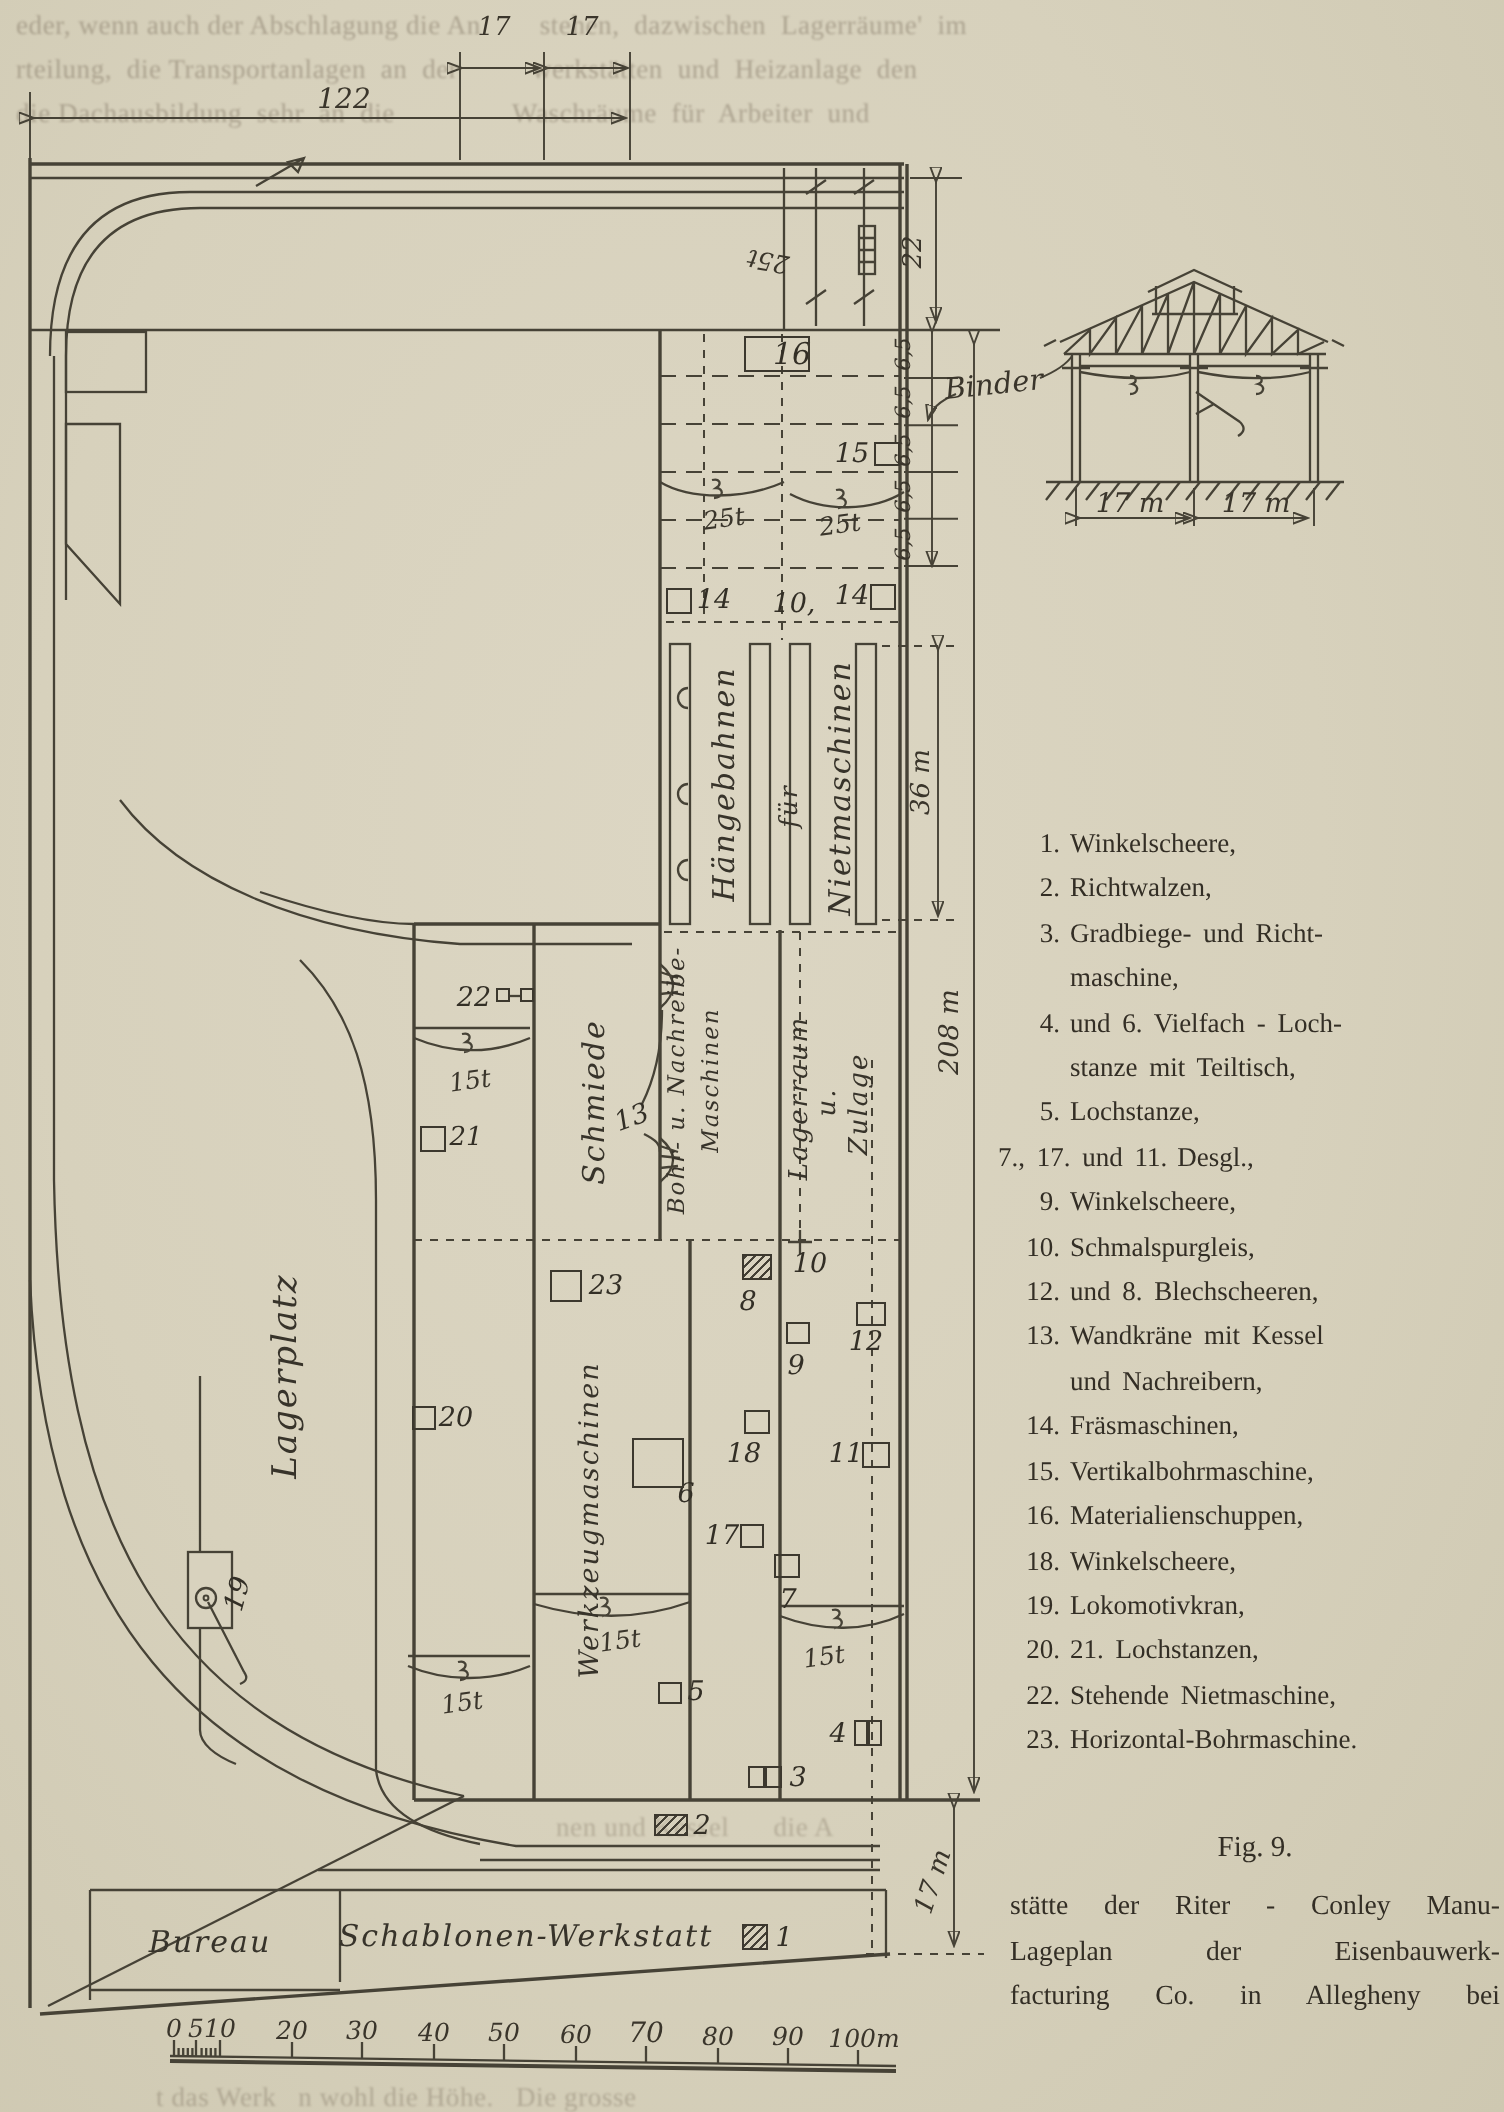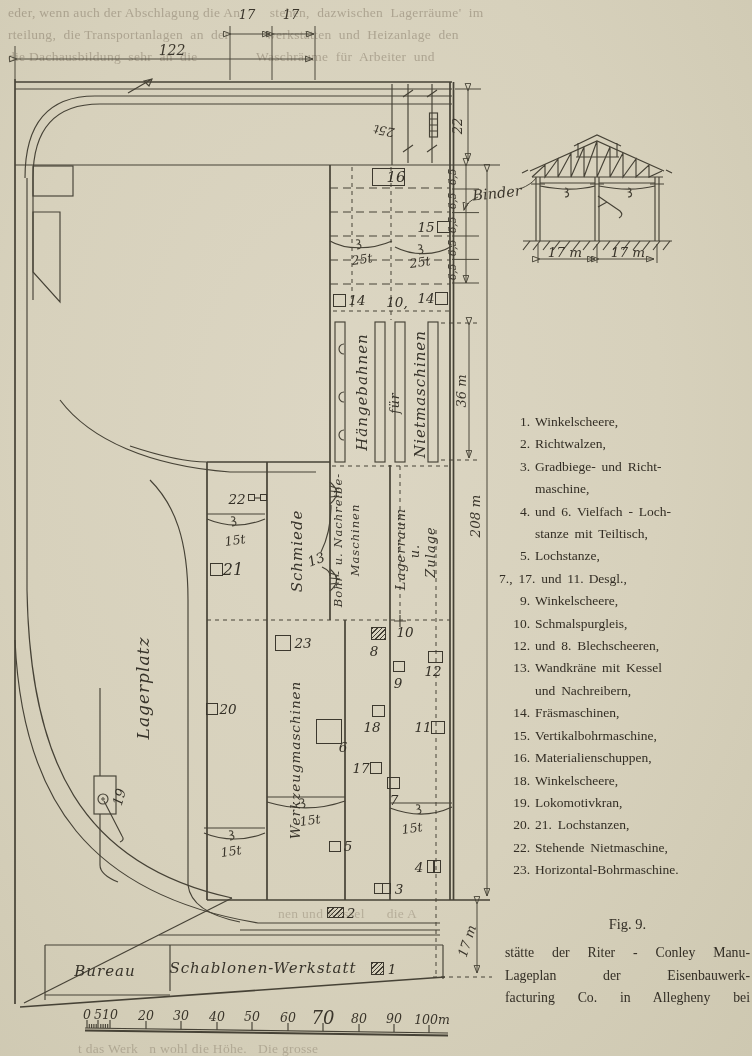--- a/index.html
+++ b/index.html
@@ -224,39 +224,39 @@
       <div class="plab mk" style="left: 433px; top: 671px; font-size: 13.5px; transform: translate(-50%, -50%) rotate(0deg);">12</div>
       <div class="plab mk" style="left: 316px; top: 559px; font-size: 13.5px; transform: translate(-50%, -50%) rotate(-20deg);">13</div>
       <div class="plab mk" style="left: 357px; top: 300px; font-size: 13.5px; transform: translate(-50%, -50%) rotate(0deg);">14</div>
       <div class="plab mk" style="left: 426px; top: 298px; font-size: 13.5px; transform: translate(-50%, -50%) rotate(0deg);">14</div>
       <div class="plab mk" style="left: 426px; top: 227px; font-size: 13.5px; transform: translate(-50%, -50%) rotate(0deg);">15</div>
       <div class="plab mk" style="left: 396px; top: 177px; font-size: 15px; transform: translate(-50%, -50%) rotate(0deg);">16</div>
       <div class="plab mk" style="left: 361px; top: 768px; font-size: 13.5px; transform: translate(-50%, -50%) rotate(0deg);">17</div>
       <div class="plab mk" style="left: 372px; top: 727px; font-size: 13.5px; transform: translate(-50%, -50%) rotate(0deg);">18</div>
       <div class="plab mk" style="left: 119px; top: 797px; font-size: 13.5px; transform: translate(-50%, -50%) rotate(-75deg);">19</div>
       <div class="plab mk" style="left: 228px; top: 709px; font-size: 13.5px; transform: translate(-50%, -50%) rotate(0deg);">20</div>
-      <div class="plab mk" style="left: 233px; top: 569px; font-size: 16px; transform: translate(-50%, -50%) rotate(0deg);">21</div>
+      <div class="plab mk" style="left: 233px; top: 569px; font-size: 13px; transform: translate(-50%, -50%) rotate(0deg);">21</div>
       <div class="plab mk" style="left: 237px; top: 499px; font-size: 13.5px; transform: translate(-50%, -50%) rotate(0deg);">22</div>
       <div class="plab mk" style="left: 303px; top: 643px; font-size: 13.5px; transform: translate(-50%, -50%) rotate(0deg);">23</div>
       <div class="plab crane" style="left: 384px; top: 131px; font-size: 12.5px; transform: translate(-50%, -50%) rotate(190deg);">25t</div>
       <div class="plab crane" style="left: 362px; top: 259px; font-size: 12.5px; transform: translate(-50%, -50%) rotate(-8deg);">25t</div>
       <div class="plab crane" style="left: 420px; top: 262px; font-size: 12.5px; transform: translate(-50%, -50%) rotate(-8deg);">25t</div>
       <div class="plab crane" style="left: 235px; top: 540px; font-size: 12.5px; transform: translate(-50%, -50%) rotate(-8deg);">15t</div>
       <div class="plab crane" style="left: 231px; top: 851px; font-size: 12.5px; transform: translate(-50%, -50%) rotate(-8deg);">15t</div>
       <div class="plab crane" style="left: 310px; top: 820px; font-size: 12.5px; transform: translate(-50%, -50%) rotate(-8deg);">15t</div>
       <div class="plab crane" style="left: 412px; top: 828px; font-size: 12.5px; transform: translate(-50%, -50%) rotate(-8deg);">15t</div>
       <div class="plab dim" style="left: 87px; top: 1014px; font-size: 12.5px; transform: translate(-50%, -50%) rotate(0deg);">0</div>
       <div class="plab dim" style="left: 98px; top: 1014px; font-size: 12.5px; transform: translate(-50%, -50%) rotate(0deg);">5</div>
       <div class="plab dim" style="left: 110px; top: 1014px; font-size: 12.5px; transform: translate(-50%, -50%) rotate(0deg);">10</div>
       <div class="plab dim" style="left: 146px; top: 1015px; font-size: 12.5px; transform: translate(-50%, -50%) rotate(0deg);">20</div>
       <div class="plab dim" style="left: 181px; top: 1015px; font-size: 12.5px; transform: translate(-50%, -50%) rotate(0deg);">30</div>
       <div class="plab dim" style="left: 217px; top: 1016px; font-size: 12.5px; transform: translate(-50%, -50%) rotate(0deg);">40</div>
       <div class="plab dim" style="left: 252px; top: 1016px; font-size: 12.5px; transform: translate(-50%, -50%) rotate(0deg);">50</div>
       <div class="plab dim" style="left: 288px; top: 1017px; font-size: 12.5px; transform: translate(-50%, -50%) rotate(0deg);">60</div>
-      <div class="plab dim" style="left: 323px; top: 1017px; font-size: 18px; transform: translate(-50%, -50%) rotate(0deg);">70</div>
+      <div class="plab dim" style="left: 323px; top: 1017px; font-size: 14px; transform: translate(-50%, -50%) rotate(0deg);">70</div>
       <div class="plab dim" style="left: 359px; top: 1018px; font-size: 12.5px; transform: translate(-50%, -50%) rotate(0deg);">80</div>
       <div class="plab dim" style="left: 394px; top: 1018px; font-size: 12.5px; transform: translate(-50%, -50%) rotate(0deg);">90</div>
       <div class="plab dim" style="left: 432px; top: 1019px; font-size: 12.5px; transform: translate(-50%, -50%) rotate(0deg);">100m</div>
       <div class="msq hatch" style="left: 371px; top: 962px; width: 13px; height: 13px;"></div>
       <div class="msq hatch" style="left: 327px; top: 907px; width: 17px; height: 11px;"></div>
       <div class="msq split" style="left: 374px; top: 883px; width: 17px; height: 11px;"></div>
       <div class="msq split" style="left: 427px; top: 860px; width: 14px; height: 13px;"></div>
       <div class="msq plain" style="left: 329px; top: 841px; width: 12px; height: 11px;"></div>
       <div class="msq plain" style="left: 316px; top: 719px; width: 26px; height: 25px;"></div>
       <div class="msq plain" style="left: 387px; top: 777px; width: 13px; height: 12px;"></div>

